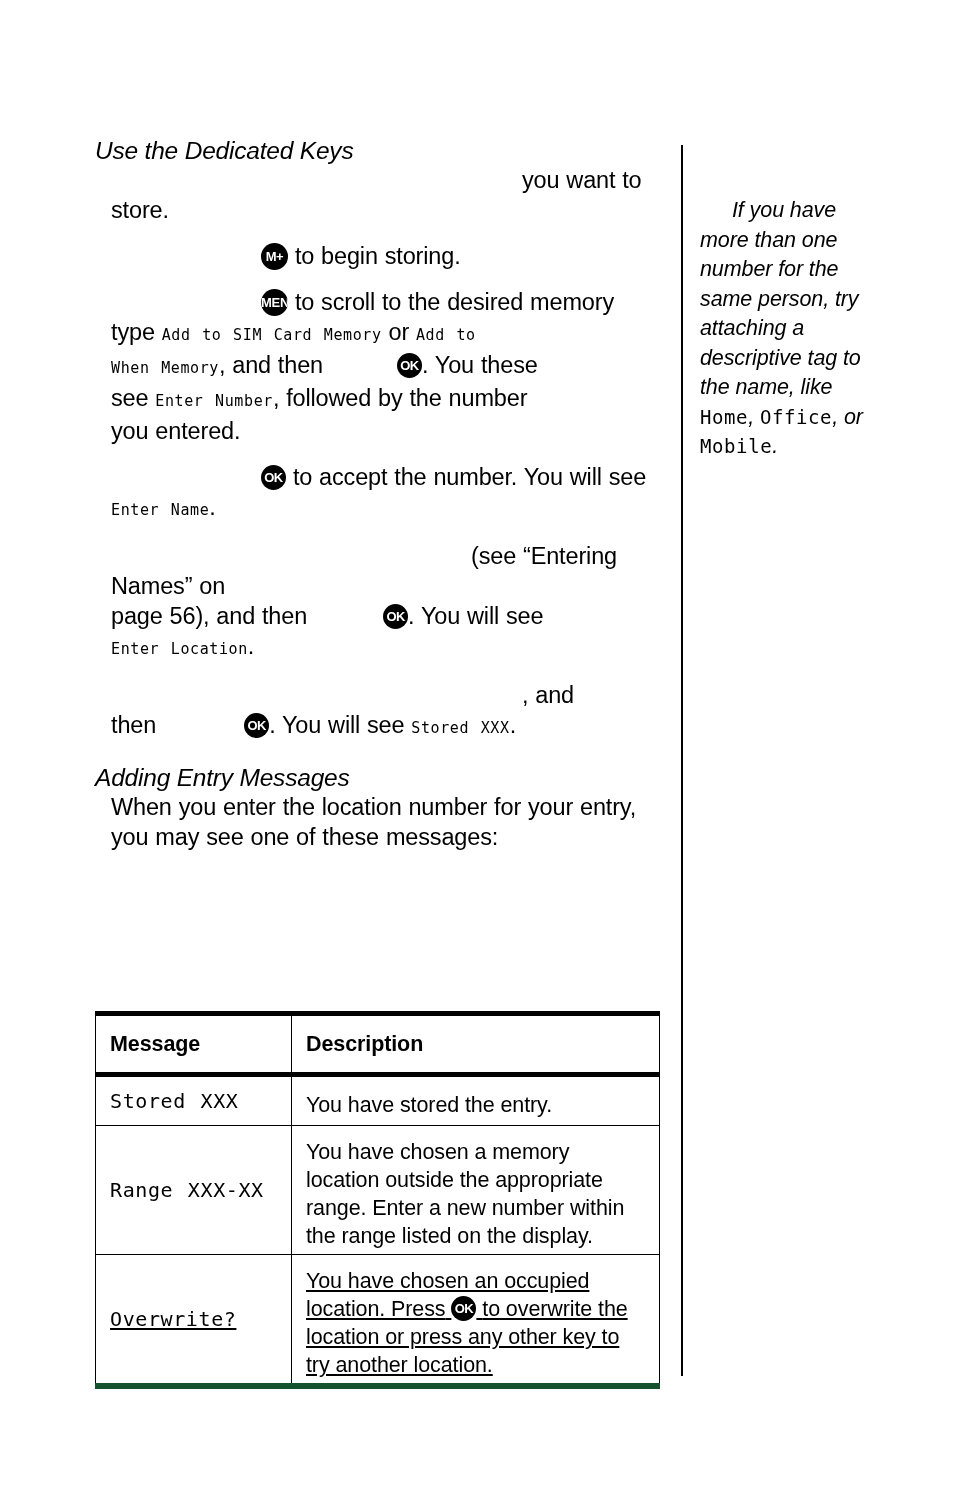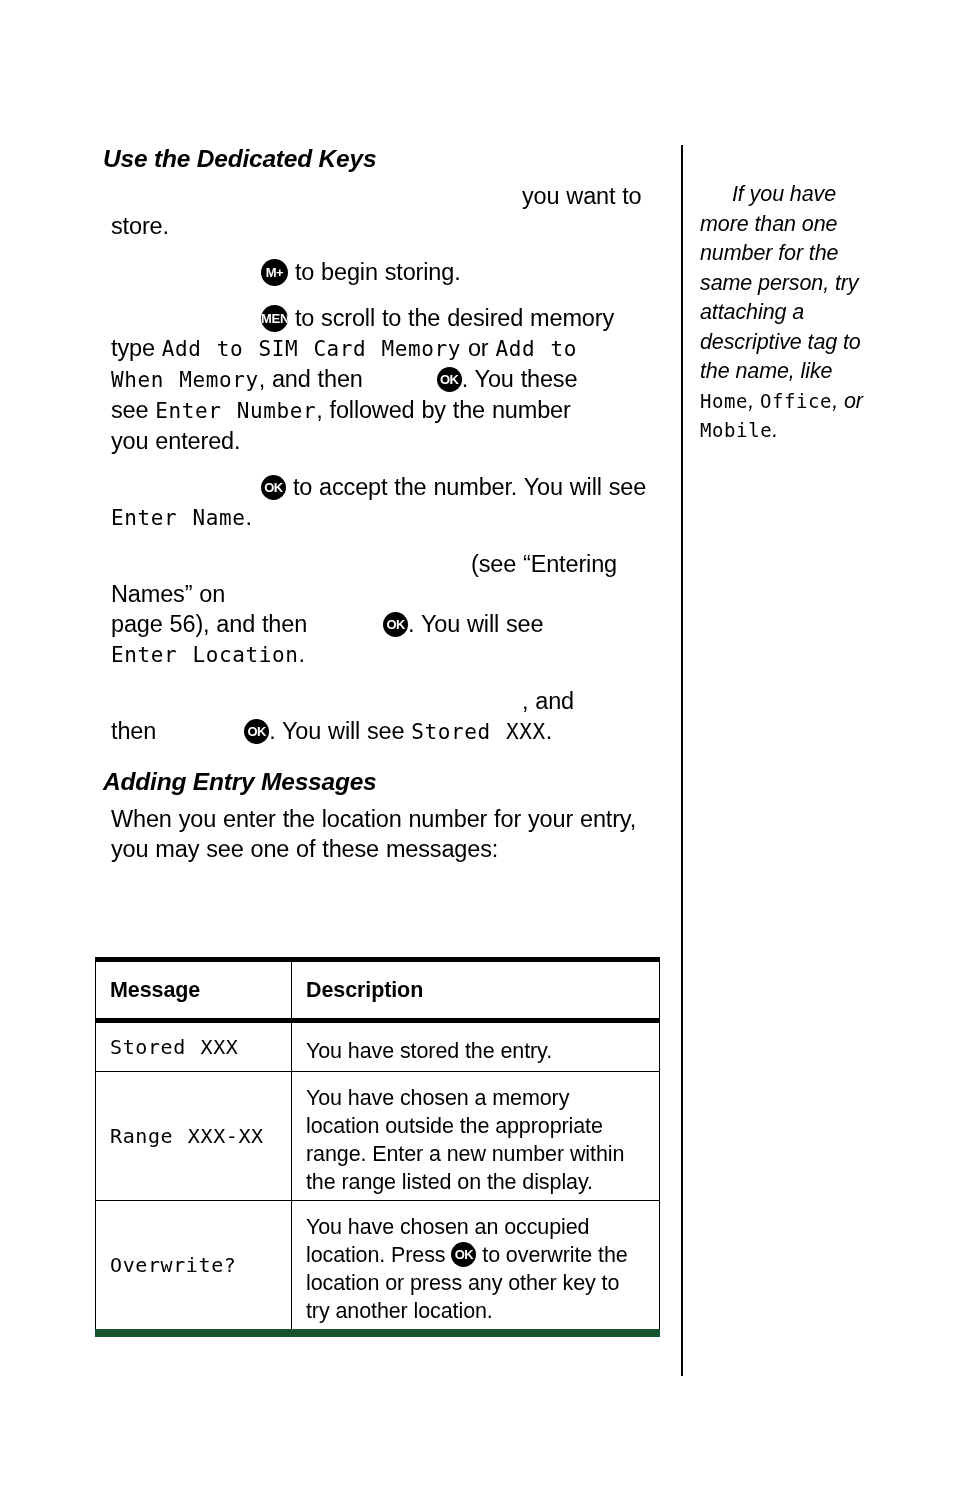--- a/index.html
+++ b/index.html
@@ -29,41 +29,41 @@
     position: absolute;
     left: 95px;
     top: 138px;
     width: 566px;
   }
 
   
   .col-note {
     position: absolute;
     left: 700px;
-    top: 180px;
+    top: 196px;
     width: 186px;
   }
 
   
   .col-divider {
     position: absolute;
     left: 681px;
     top: 145px;
     width: 2px;
     height: 1231px;
     background: #000000;
   }
 
   
   h2.section-heading {
     font-size: 24.5px;
-    font-weight: bold;
+    font-weight: normal;
     font-style: italic;
     letter-spacing: -0.2px;
-    margin: 8px;
+    margin: 0;
     line-height: 1.1;
   }
   .heading-1 { margin-bottom: 30px; }
   .heading-2 { margin-top: 34px; margin-bottom: 22px; }
 
   
   p.body {
     font-size: 23.5px;
     line-height: 30px;
     margin: 0 0 22px 16px;
@@ -74,21 +74,21 @@
   .lead-gap-md { display: inline-block; width: 150px; }
   .lead-gap-lg { display: inline-block; width: 360px; }
   .lead-gap-xl { display: inline-block; width: 411px; }
   .mid-gap    { display: inline-block; width: 74px; }
   .mid-gap-2  { display: inline-block; width: 76px; }
   .mid-gap-3  { display: inline-block; width: 88px; }
 
   
   .lcd {
     font-family: "DejaVu Sans Mono", "Liberation Mono", monospace;
-    font-size: 21px;
+    font-size: 15px;
     letter-spacing: 0.6px;
     word-spacing: 2px;
   }
 
   
   .key {
     display: inline-block;
     vertical-align: -5px;
     border-radius: 50%;
     background: #000000;
@@ -121,21 +121,21 @@
     margin: 0;
     letter-spacing: -0.1px;
   }
   p.note .note-indent { display: inline-block; width: 32px; }
   p.note .lcd { font-style: normal; font-size: 19px; }
 
   
   .msg-table {
     position: absolute;
     left: 95px;
-    top: 957px;
+    top: 1011px;
     width: 564px;
     border-collapse: collapse;
     table-layout: fixed;
   }
   .msg-table col.c1 { width: 196px; }
   .msg-table col.c2 { width: 368px; }
 
   .msg-table th, .msg-table td {
     border: 1px solid #000000;
     text-align: left;
@@ -148,21 +148,22 @@
   }
   .msg-table thead th {
     font-weight: bold;
     font-size: 21.5px;
     padding-top: 14px;
     padding-bottom: 14px;
     border-top: 5px solid #000000;
     border-bottom: 5px solid #000000;
   }
   .msg-table tbody tr:last-child td {
-    border-bottom: 8px solid #14532d;
+    border-bottom: 6px solid #14532d;
+    text-decoration: underline;
   }
   .msg-table td.msg-cell .lcd {
     font-size: 20px;
   }
   .msg-table td.desc-cell { padding-top: 12px; padding-bottom: 4px; }
   .msg-table td .key-ok { vertical-align: -5px; }
 </style>
 </head>
 <body>
 

